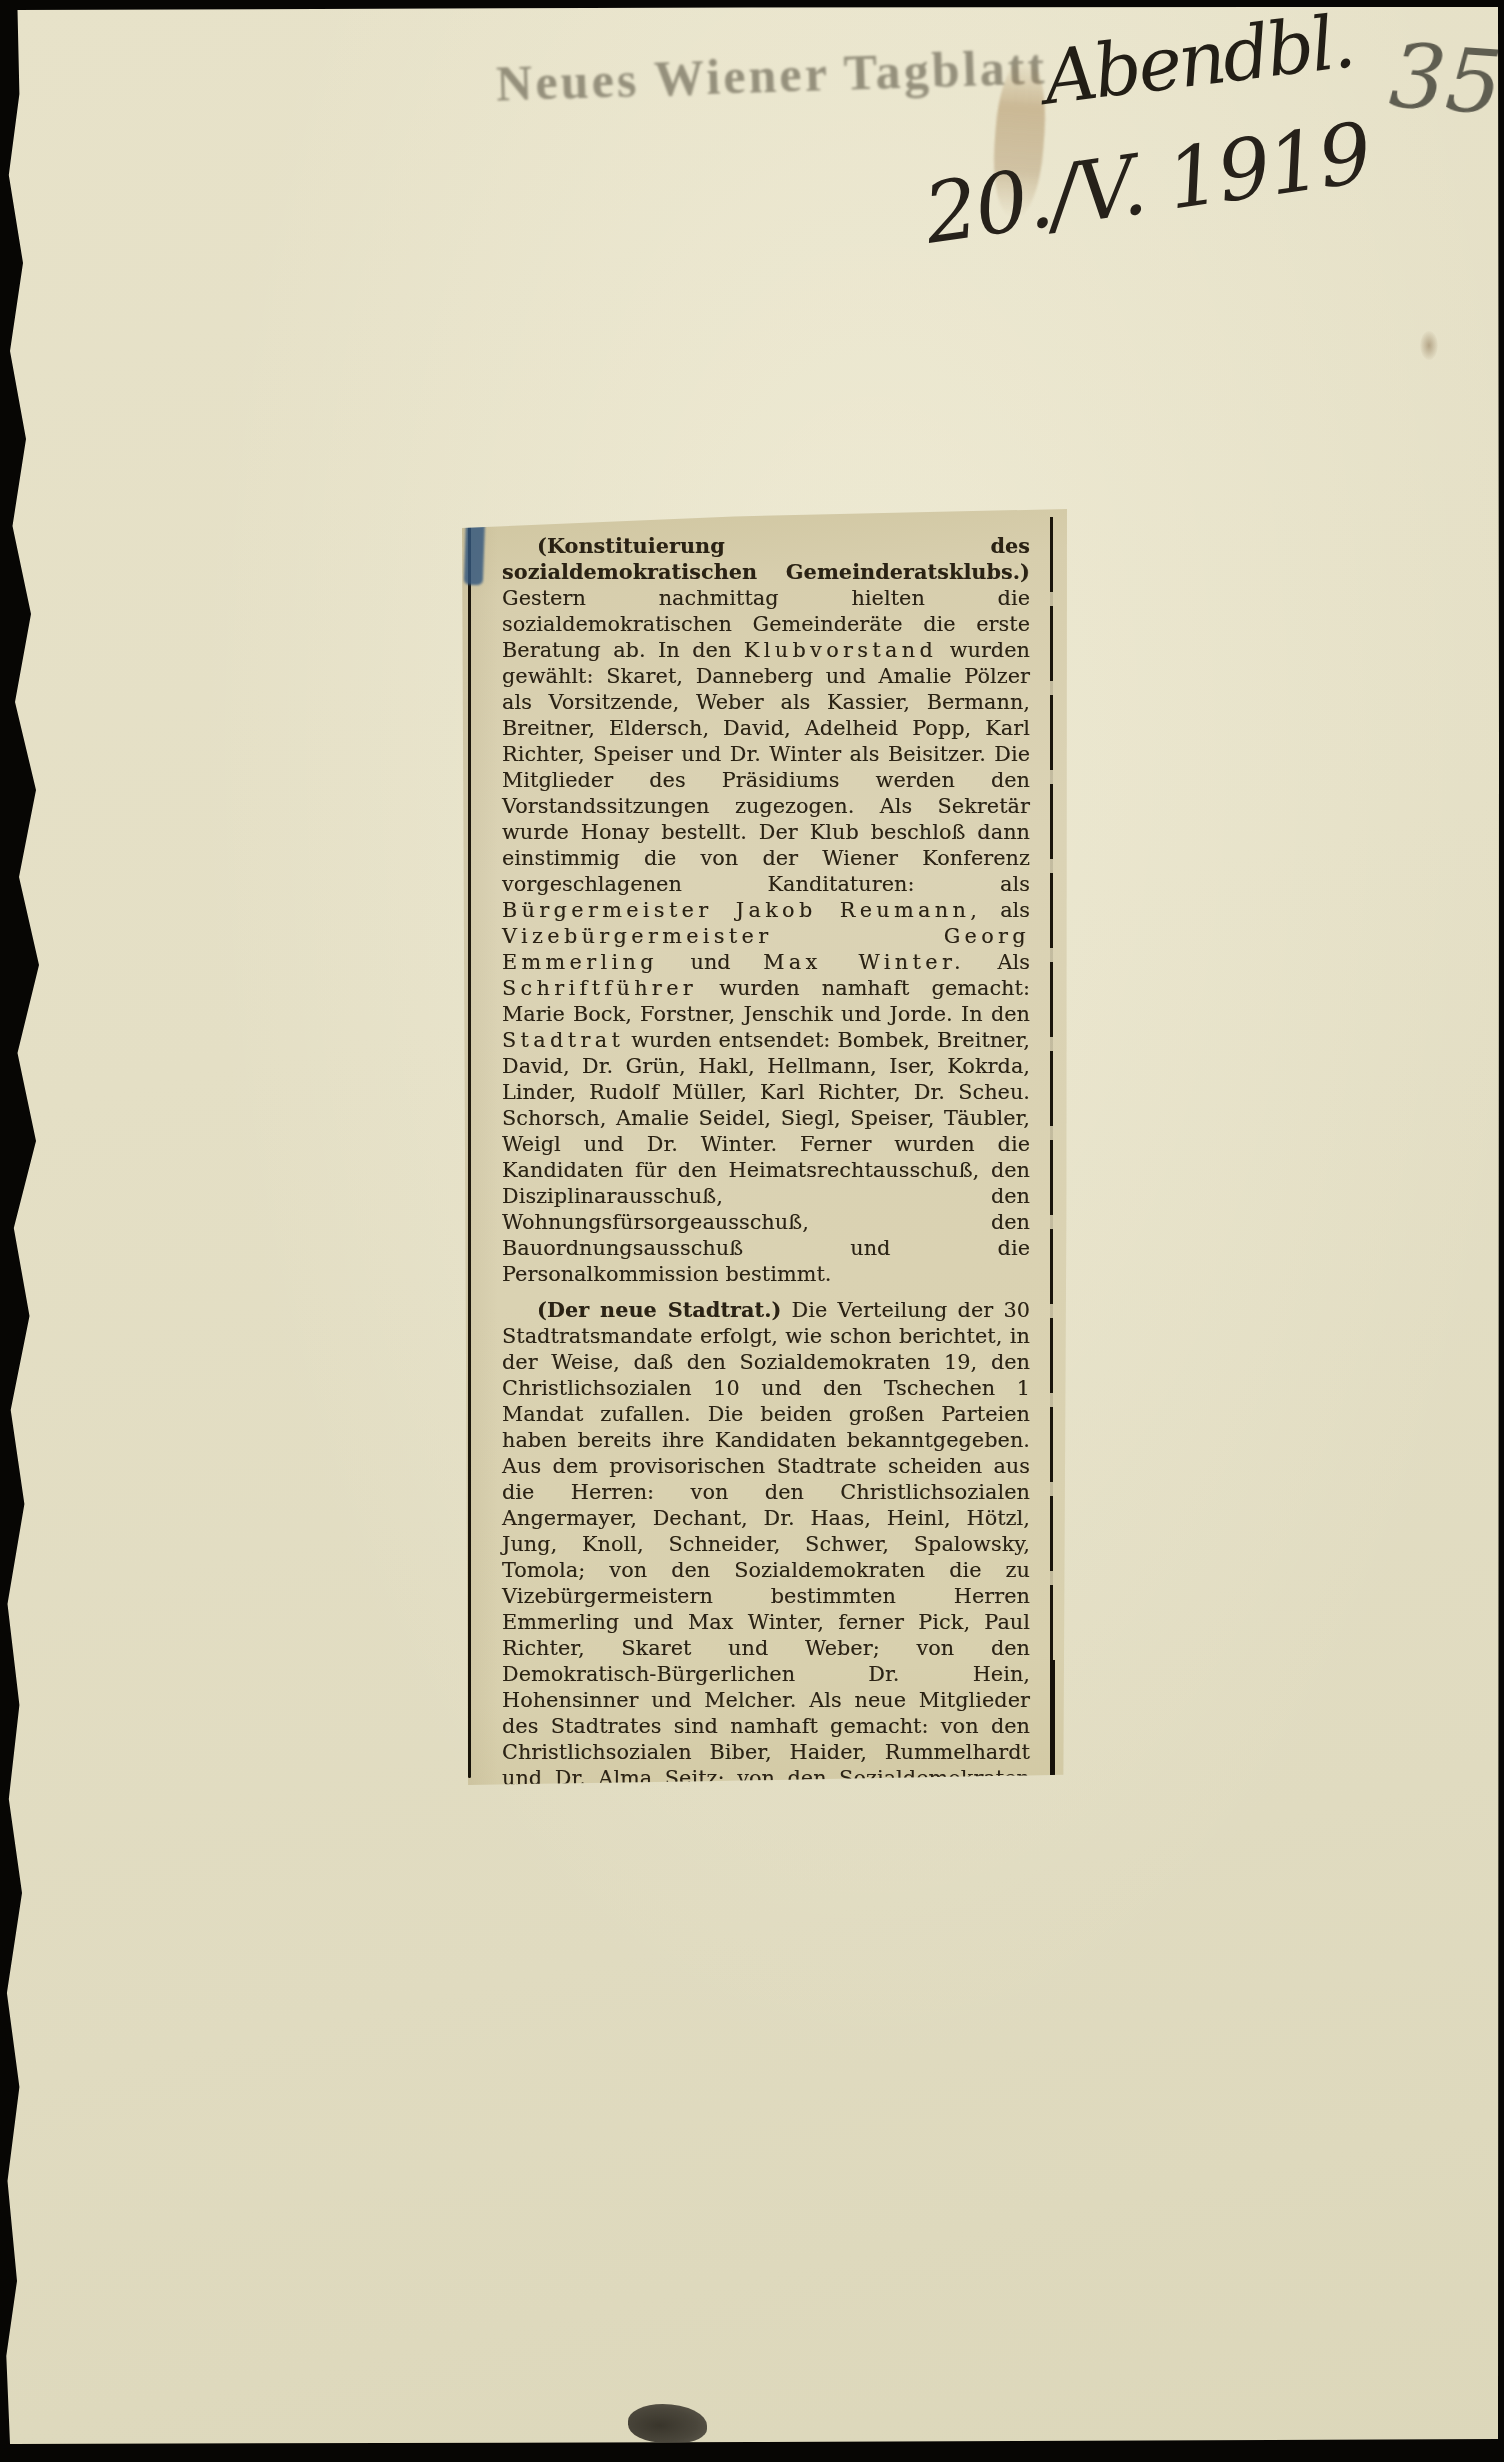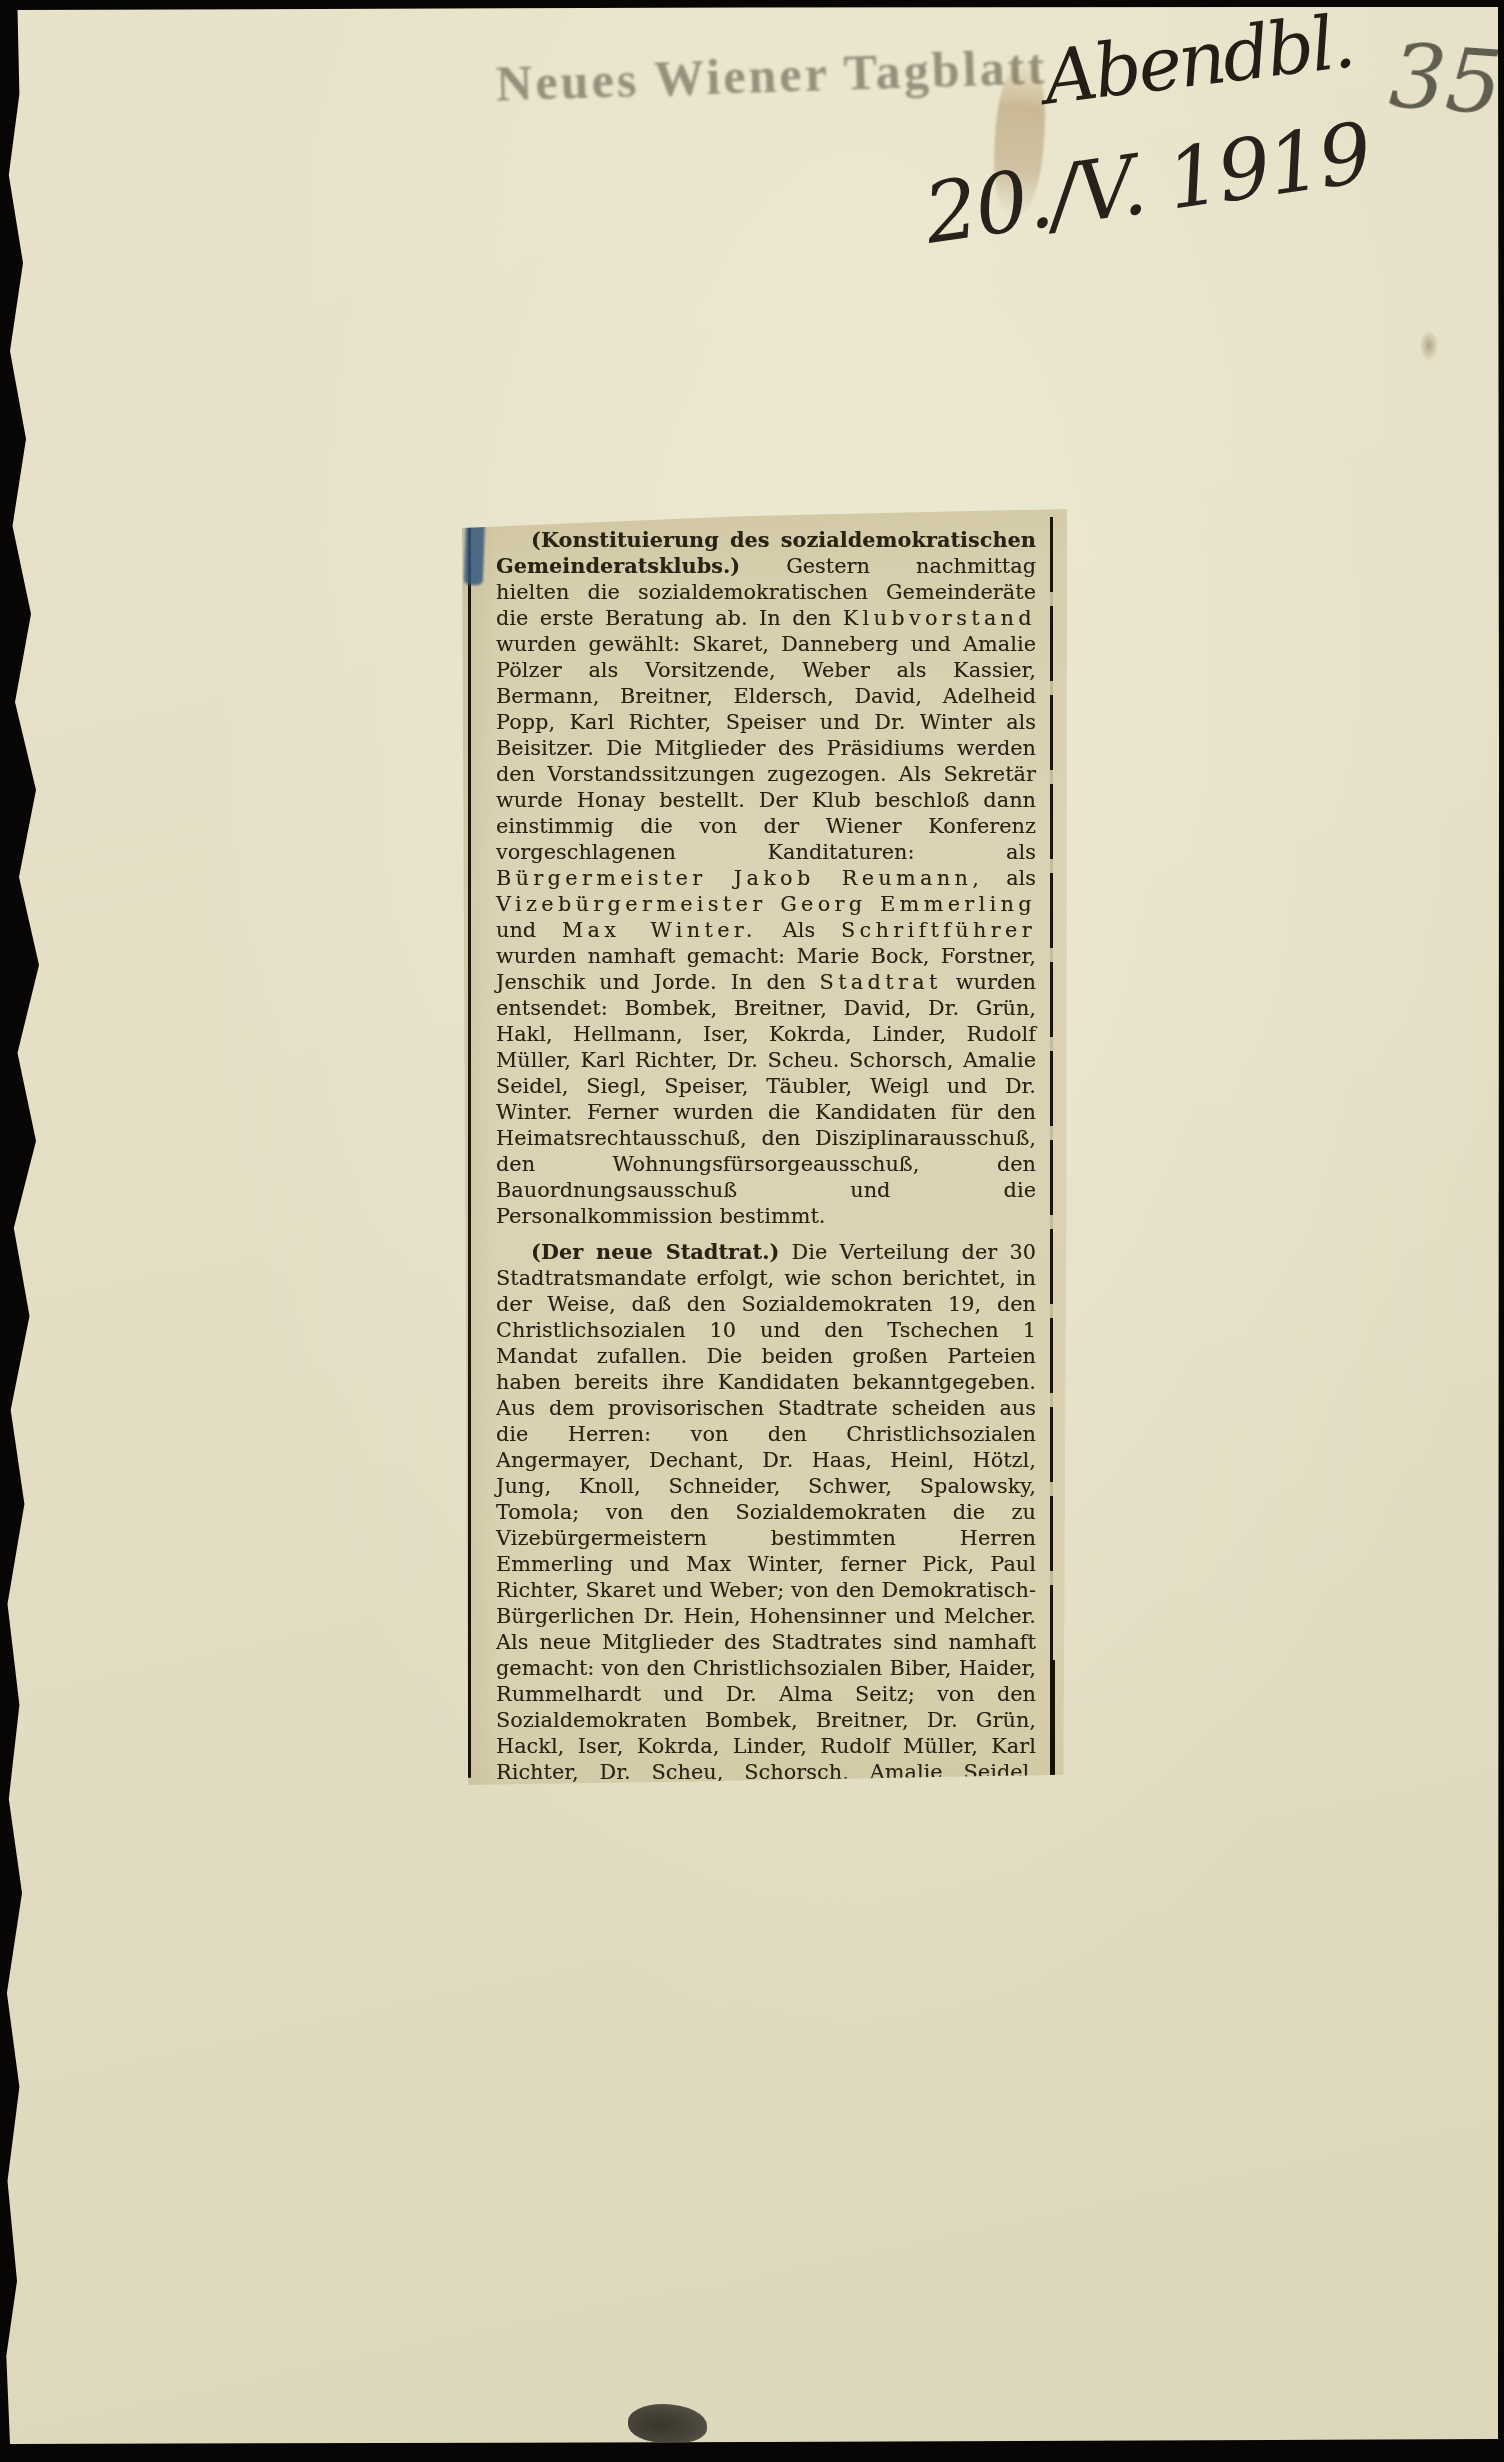--- a/index.html
+++ b/index.html
@@ -100,21 +100,21 @@
     filter: blur(1.3px);
   }
   .article {
     position: absolute; left: 34px; top: 17.5px; width: 540px;
     color: #2a2214;
     font-size: 20.7px; line-height: 26px;
     text-align: justify;
     letter-spacing: 0.1px;
     text-shadow: 0.3px 0.3px 0.4px rgba(42,34,20,0.38);
   }
-  .article p { margin: 0; text-indent: 35px; }
+  .article p { margin: 6px; text-indent: 35px; }
   .article p + p { margin-top: 10px; }
   .seg-bold { font-weight: bold; }
   .seg-spaced { letter-spacing: 4.4px; }
   
   .ink-blob {
     position: absolute; left: 628px; top: 2404px; width: 79px; height: 39px;
     background: radial-gradient(ellipse at 40% 55%, #39352b 0%, #4a463b 55%, #5b574b 85%, rgba(91,87,75,0) 100%);
     border-radius: 55% 70% 45% 60%;
     filter: blur(0.6px);
   }

